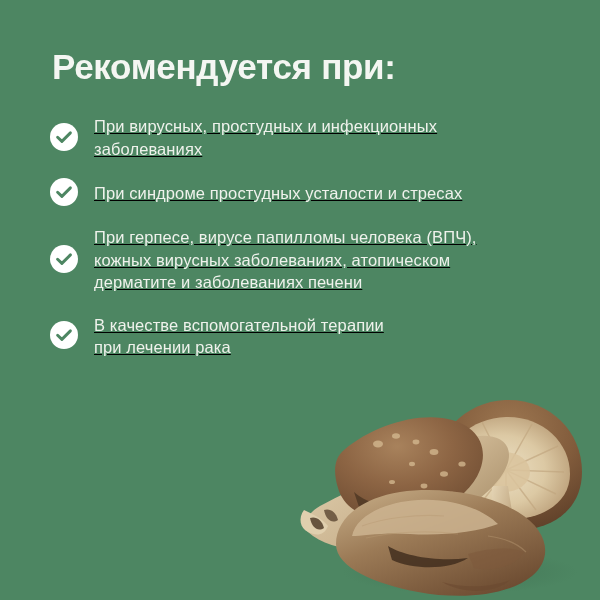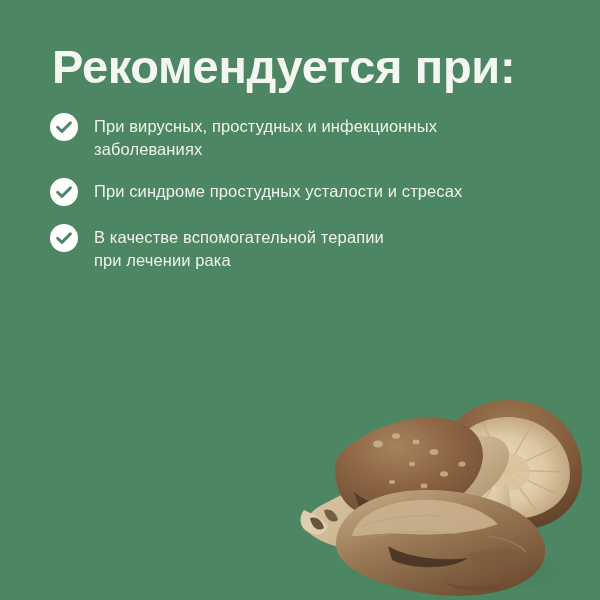--- a/index.html
+++ b/index.html
@@ -22,21 +22,21 @@
     background: #4d8662;
     overflow: hidden;
   }
 
   
   .title {
     position: absolute;
     left: 52px;
     top: 46px;
     margin: 0;
-    font-size: 47px;
+    font-size: 35px;
     line-height: 42px;
     font-weight: 700;
     letter-spacing: -0.3px;
     color: #f4f6f2;
     white-space: nowrap;
   }
 
   
   .benefit-list {
     position: absolute;
@@ -44,22 +44,23 @@
     top: 115px;
     width: 500px;
     margin: 0;
     padding: 0;
     list-style: none;
   }
 
   .benefit-item {
     position: relative;
     display: flex;
-    align-items: flex-start;
+    align-items: center;
     margin-bottom: 20px;
+    text-decoration: underline;
   }
   .benefit-item:last-child {
     margin-bottom: 0;
   }
   .benefit-item.gap-before {
     margin-top: 0;
   }
 
   .check-icon {
     flex: 0 0 auto;
@@ -123,20 +124,31 @@
     <li class="benefit-item">
       <span class="check-icon">
         <svg viewBox="0 0 28 28" xmlns="http://www.w3.org/2000/svg">
           <circle cx="14" cy="14" r="14" fill="#ffffff"></circle>
           <path d="M7.6 14.2 L11.9 18.4 L20.4 9.9" fill="none" stroke="#4d8662" stroke-width="2.9" stroke-linecap="round" stroke-linejoin="round"></path>
         </svg>
       </span>
       <span class="benefit-text">При синдроме простудных усталости и стресах</span>
     </li>
 
+    <li class="benefit-item">
+      <span class="check-icon">
+        <svg viewBox="0 0 28 28" xmlns="http://www.w3.org/2000/svg">
+          <circle cx="14" cy="14" r="14" fill="#ffffff"></circle>
+          <path d="M7.6 14.2 L11.9 18.4 L20.4 9.9" fill="none" stroke="#4d8662" stroke-width="2.9" stroke-linecap="round" stroke-linejoin="round"></path>
+        </svg>
+      </span>
+      <span class="benefit-text">При герпесе, вирусе папилломы человека (ВПЧ),
+кожных вирусных заболеваниях, атопическом
+дерматите и заболеваниях печени</span>
+    </li>
 
     <li class="benefit-item gap-before">
       <span class="check-icon">
         <svg viewBox="0 0 28 28" xmlns="http://www.w3.org/2000/svg">
           <circle cx="14" cy="14" r="14" fill="#ffffff"></circle>
           <path d="M7.6 14.2 L11.9 18.4 L20.4 9.9" fill="none" stroke="#4d8662" stroke-width="2.9" stroke-linecap="round" stroke-linejoin="round"></path>
         </svg>
       </span>
       <span class="benefit-text">В качестве вспомогательной терапии
 при лечении рака</span>

